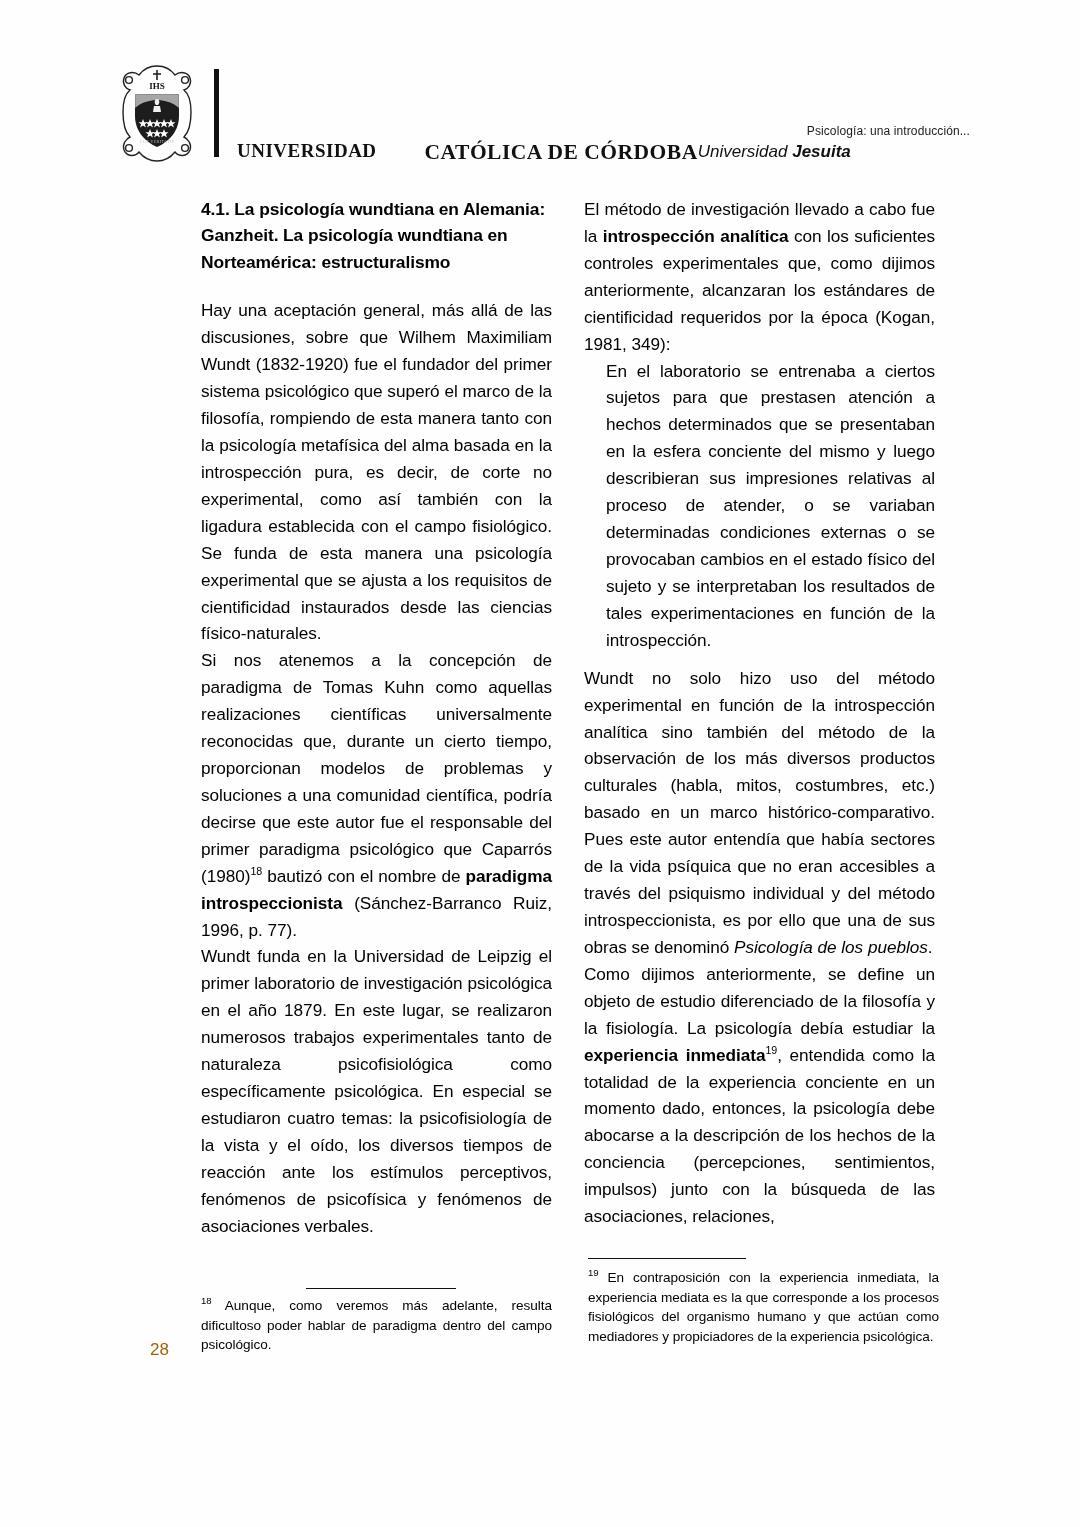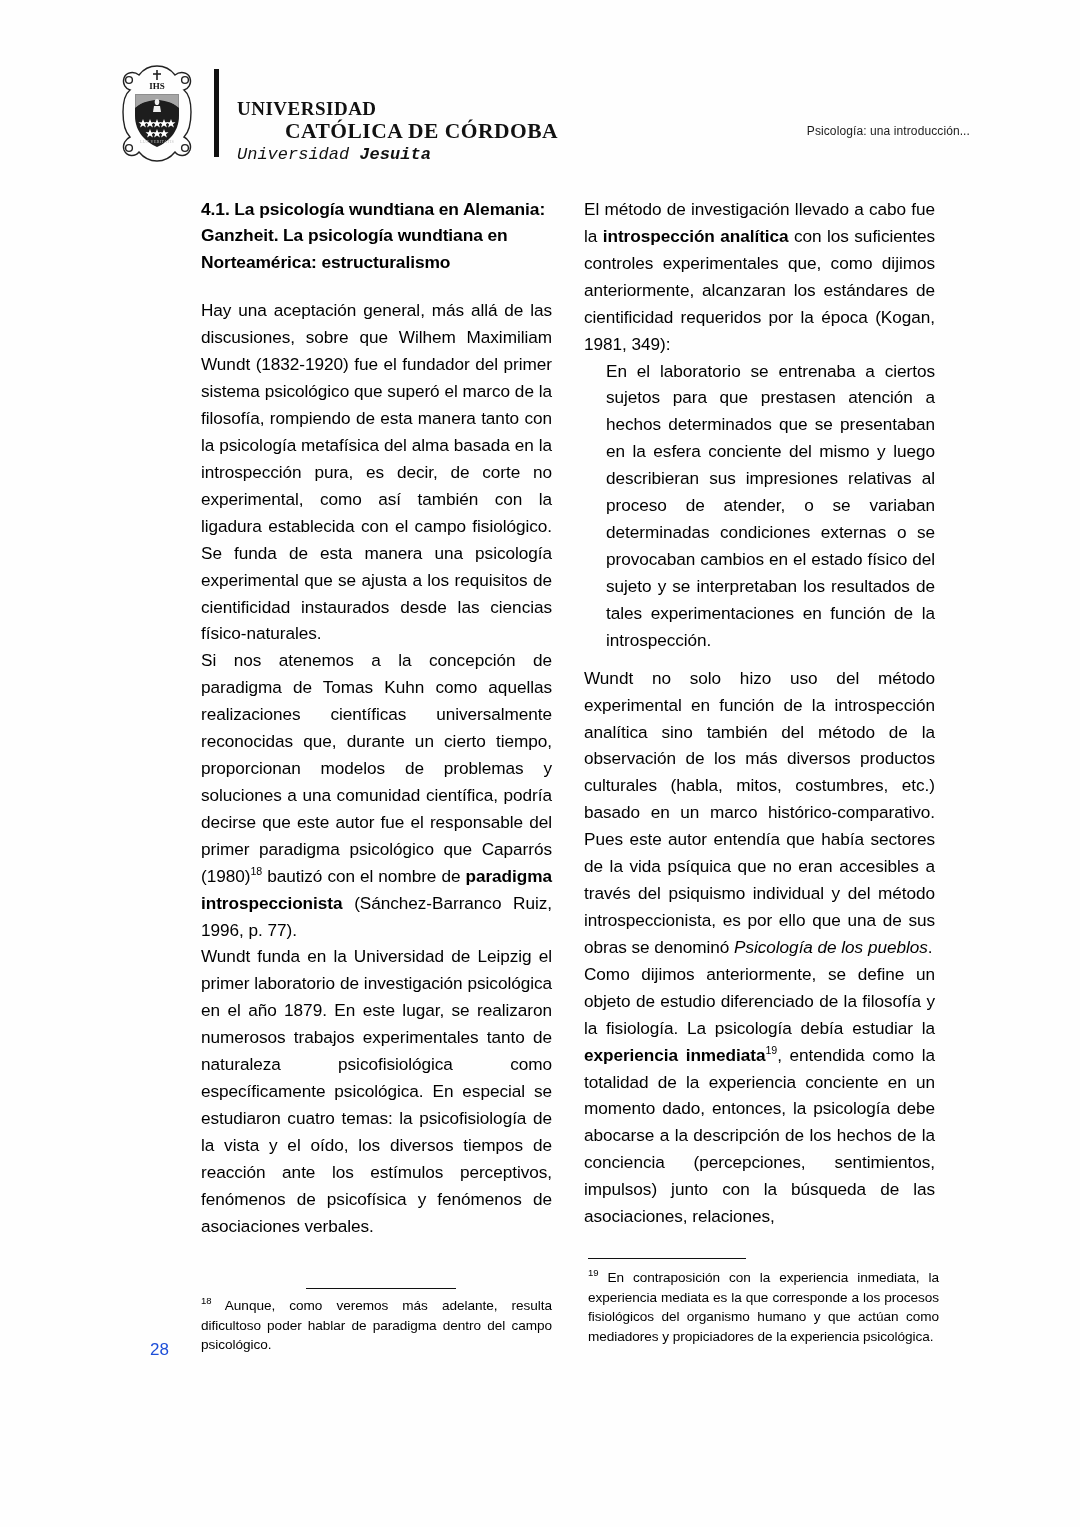--- a/index.html
+++ b/index.html
@@ -45,40 +45,40 @@
   .logo-divider {
     width: 5px;
     height: 88px;
     background: #111;
     margin-left: 18px;
     margin-right: 18px;
     align-self: center;
   }
   .wordmark {
     display: flex;
-    flex-direction: column;
+    flex-direction: row;
     justify-content: center;
     line-height: 1.12;
   }
   .wordmark .l1,
   .wordmark .l2 {
     font-family: "Liberation Serif", serif;
     font-weight: 700;
     letter-spacing: 0.5px;
     color: #111;
   }
   .wordmark .l1 {
     font-size: 19px;
   }
   .wordmark .l2 {
     font-size: 21.5px;
     margin-left: 48px;
   }
   .wordmark .l3 {
-    font-family: Liberation Mono, monospace;
+    font-family: Liberation Sans, sans-serif;
     font-style: italic;
     font-size: 17px;
     color: #111;
     margin-top: 2px;
   }
   .wordmark .l3 b {
     font-weight: 700;
     font-style: italic;
   }
 
@@ -182,21 +182,21 @@
     font-size: 0.70em;
     vertical-align: super;
     line-height: 0;
   }
 
   .page-number {
     position: absolute;
     left: 150px;
     top: 1340px;
     font-size: 17px;
-    color: #1d4ed8;
+    color: #a16207;
   }
 </style>
 </head>
 <body>
 
 <div class="page">
 
   <div class="header">
 
     <div class="logo-block">

